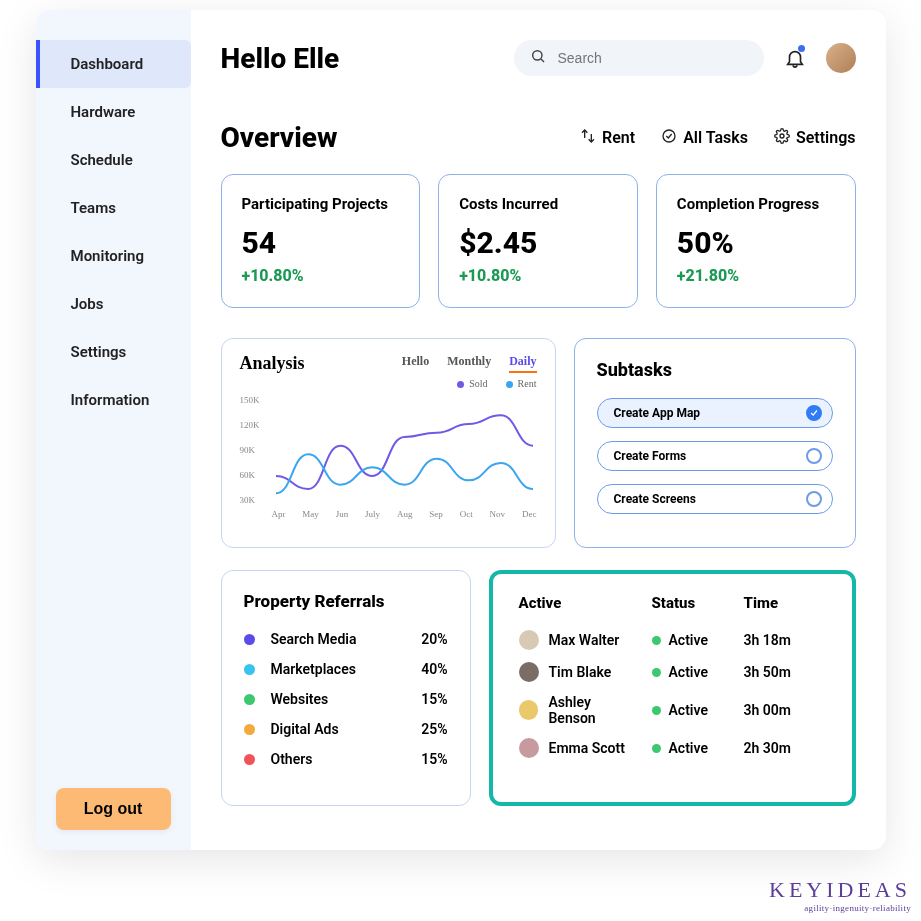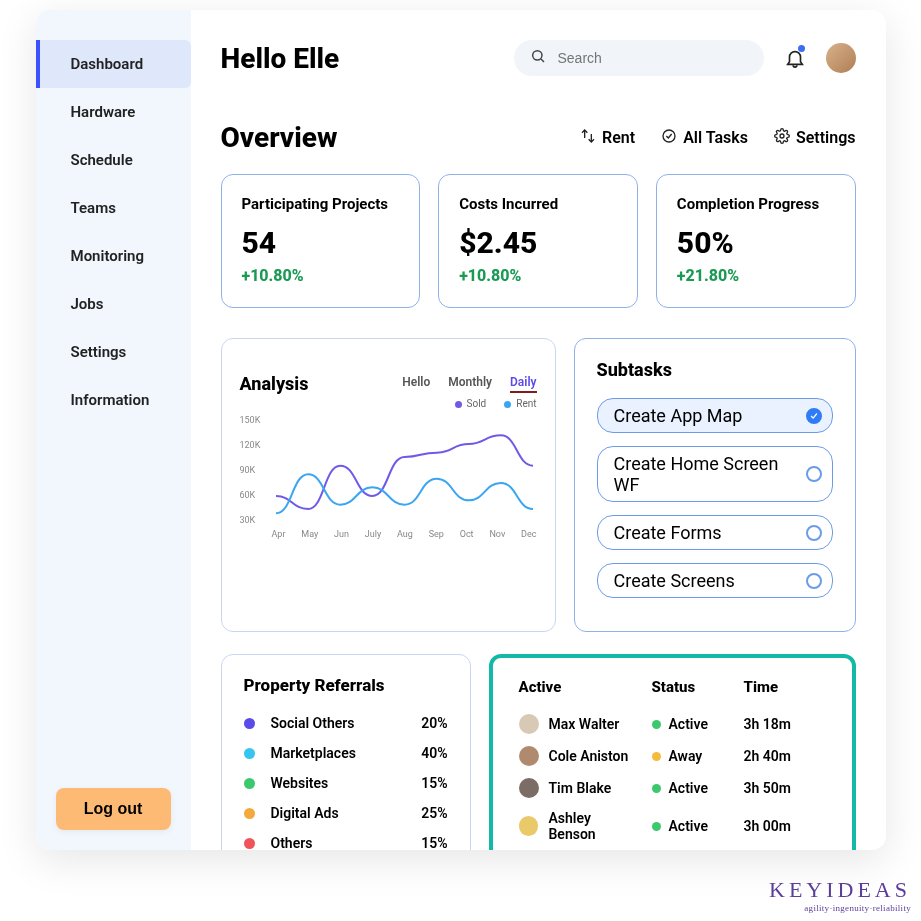--- a/index.html
+++ b/index.html
@@ -21,37 +21,37 @@
 .section-head { display:flex; align-items:center; margin-bottom:20px; }
 .section-head h2 { font-size:28px; font-weight:800; }
 .head-actions { margin-left:auto; display:flex; gap:26px; align-items:center; }
 .head-act { display:flex; align-items:center; gap:6px; font-size:16px; font-weight:600; cursor:pointer; }
 .cards { display:flex; gap:18px; margin-bottom:30px; }
 .card { flex:1; border:1px solid #8fb1e9; border-radius:12px; padding:20px 20px 22px; }
 .card .c-title { font-size:15px; font-weight:700; margin-bottom:12px; }
 .card .c-value { font-size:30px; font-weight:800; margin-bottom:6px; }
 .card .c-delta { font-size:16px; font-weight:800; color:#1a9a53; }
 .row2 { display:flex; gap:18px; margin-bottom:22px; }
-.analysis-box { flex:1.15; border:1px solid #c6d6f3; border-radius:12px; padding:34px 18px 10px; }
+.analysis-box { flex:1.15; border:1px solid #c6d6f3; border-radius:12px; padding:14px 18px 10px;font-family:Liberation Serif, serif; }
 .analysis-head { display:flex; align-items:center; }
 .analysis-head h3 { font-size:18px; font-weight:800; }
 .tabs { margin-left:auto; display:flex; gap:18px; font-size:12px; font-weight:600; color:#555; }
 .tab { cursor:pointer; padding-bottom:2px; }
-.tab.active { color:#5b4be8; border-bottom:2px solid #7f1d1d; }
+.tab.active { color:#5b4be8; border-bottom:2px solid #f97316; }
 .legend { display:flex; gap:18px; justify-content:flex-end; font-size:10px; color:#666; margin-top:4px; }
 .legend span::before { content:""; display:inline-block; width:7px; height:7px; border-radius:50%; margin-right:5px; vertical-align:middle; }
 .legend .sold::before { background:#6f5ae8; }
 .legend .rent::before { background:#3aa5f0; }
 .chart-wrap { position:relative; margin-top:6px; }
 .ylabels { position:absolute; left:0; top:0; height:110px; display:flex; flex-direction:column; justify-content:space-between; font-size:9px; color:#888; }
 .xlabels { display:flex; justify-content:space-between; margin-left:32px; font-size:9px; color:#888; margin-top:4px; }
 svg.line-chart { display:block; margin-left:32px; }
 .subtasks-box { flex:1; border:1px solid #8fb1e9; border-radius:12px; padding:20px 22px; }
 .subtasks-box h3 { font-size:18px; font-weight:800; margin-bottom:18px; }
-.task-item { display:flex; align-items:center; border:1px solid #6c9be8; border-radius:16px; padding:6px 10px 6px 16px; font-size:18px; font-weight:400; margin-bottom:13px; cursor:pointer; }
+.task-item { display:flex; align-items:center; border:1px solid #6c9be8; border-radius:16px; padding:6px 10px 6px 16px; font-size:12px; font-weight:700; margin-bottom:13px; cursor:pointer; }
 .task-item .task-ind { margin-left:auto; width:16px; height:16px; border-radius:50%; border:2px solid #6c9be8; }
 .task-item.done { background:#eaf2ff; }
 .task-item.done .task-ind { background:#2f7cf6; border-color:#2f7cf6; display:flex; align-items:center; justify-content:center; }
 .task-item.done .task-ind svg { display:block; }
 .row3 { display:flex; gap:18px; }
 .referrals-box { width:250px; border:1px solid #c6d6f3; border-radius:12px; padding:20px 22px 24px; }
 .referrals-box h3 { font-size:17px; font-weight:800; margin-bottom:20px; }
 .ref-item { display:flex; align-items:center; font-size:14px; font-weight:600; margin-bottom:14px; }
 .ref-item .dot { width:11px; height:11px; border-radius:50%; margin-right:16px; }
 .ref-item .pct { margin-left:auto; }
@@ -207,42 +207,38 @@
         <div id="task-list">
             <div class="task-item done">
               <span>Create App Map</span>
   <span class="task-ind">
                 <svg width="10" height="10" viewBox="0 0 24 24" fill="none" stroke="#fff" stroke-width="3">
                   <path d="M5 12l5 5 9-11"></path>
                 </svg>
               </span>
             </div>
             <div class="task-item">
-              <span>Create Home Screen WF</span>
-  <span class="task-ind"></span>
-            </div>
-            <div class="task-item">
               <span>Create Forms</span>
   <span class="task-ind"></span>
             </div>
             <div class="task-item">
               <span>Create Screens</span>
   <span class="task-ind"></span>
             </div>
           </div>
       </div>
     </div>
 
     <div class="row3">
       <div class="referrals-box">
         <h3>Property Referrals</h3>
         <div id="ref-list">
             <div class="ref-item">
               <span class="dot" style="background:#5b4be8"></span>
-  <span>Social Others</span>
+  <span>Search Media</span>
   <span class="pct">20%</span>
             </div>
             <div class="ref-item">
               <span class="dot" style="background:#36c5f0"></span>
   <span>Marketplaces</span>
   <span class="pct">40%</span>
             </div>
             <div class="ref-item">
               <span class="dot" style="background:#3cc86e"></span>
   <span>Websites</span>
@@ -273,31 +269,20 @@
                 <span>Max Walter</span>
               </div>
   <div class="statuscell">
                 <span class="sdot" style="background:#3cc86e"></span>
                 <span>Active</span>
               </div>
   <div>3h 18m</div>
             </div>
             <div class="rowline">
               <div class="usercell">
-                <span class="mini-avatar" style="background:#b08a6e"></span>
-                <span>Cole Aniston</span>
-              </div>
-  <div class="statuscell">
-                <span class="sdot" style="background:#f4bb3c"></span>
-                <span>Away</span>
-              </div>
-  <div>2h 40m</div>
-            </div>
-            <div class="rowline">
-              <div class="usercell">
                 <span class="mini-avatar" style="background:#7b6d66"></span>
                 <span>Tim Blake</span>
               </div>
   <div class="statuscell">
                 <span class="sdot" style="background:#3cc86e"></span>
                 <span>Active</span>
               </div>
   <div>3h 50m</div>
             </div>
             <div class="rowline">

